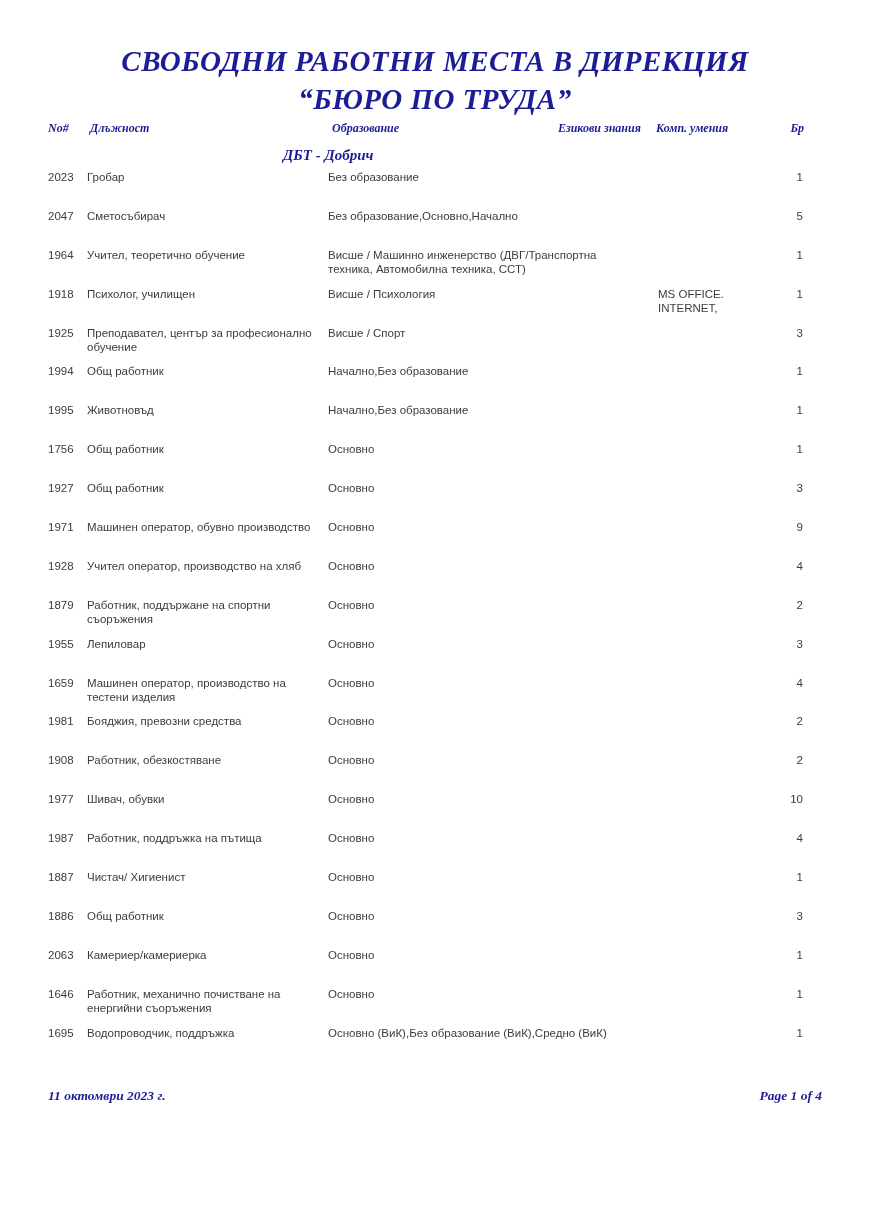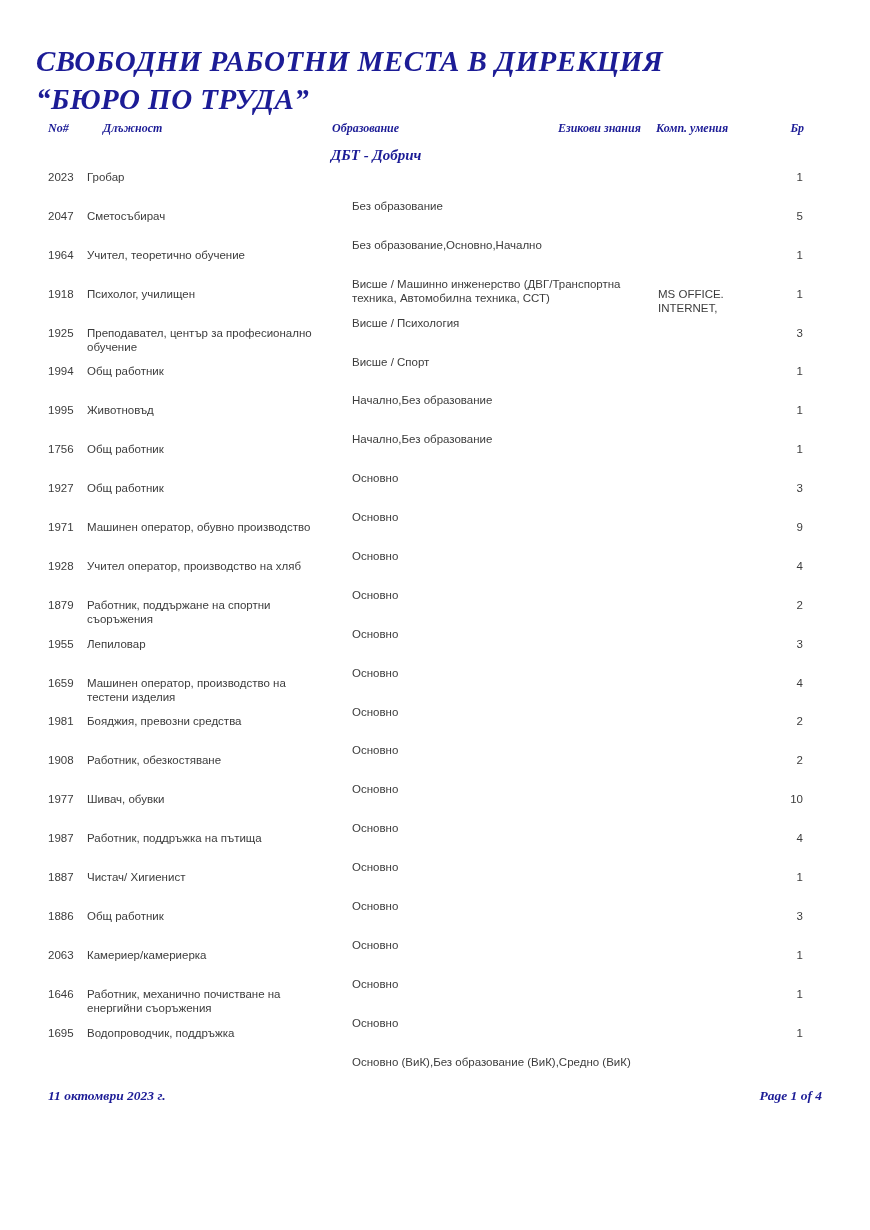--- a/index.html
+++ b/index.html
@@ -4,50 +4,50 @@
 <style>
   :root { --accent:#1c1c96; --body-text:#3c3c3c; }
   * { box-sizing:border-box; }
   html,body { margin:0; padding:0; background:#ffffff; }
   .page {
     position:relative; width:870px; height:1230px; background:#ffffff;
     font-family:"Liberation Sans", sans-serif; overflow:hidden;
   }
   .title {
     position:absolute; top:42px; left:0; width:100%;
-    color:var(--accent);
-    font-family:"Liberation Serif", serif; font-weight:bold; font-style:italic;
-    font-size:29px; line-height:38px; letter-spacing:0.5px;padding-left:36px;
+    text-align:center; color:var(--accent);
+    font-family:"Liberation Serif", serif; font-weight:bold; font-style:italic;
+    font-size:29px; line-height:38px; letter-spacing:0.5px;
   }
   .col-headers {
     position:absolute; top:121px; left:0; width:100%; height:20px;
     font-family:"Liberation Serif", serif; font-weight:bold; font-style:italic;
     font-size:12px; color:var(--accent);
   }
   .col-headers span { position:absolute; top:0; white-space:nowrap; }
   .h-no    { left:48px; }
-  .h-pos   { left:103px; }
+  .h-pos   { left:90px; }
   .h-edu   { left:332px; }
   .h-lang  { left:558px; }
   .h-comp  { left:656px; }
   .h-count { left:757px; width:47px; text-align:right; }
   .section-hdr {
     position:absolute; top:147px; left:283px;
     font-family:"Liberation Serif", serif; font-weight:bold; font-style:italic;
-    font-size:15px; color:var(--accent); white-space:nowrap;margin-left:48px;
+    font-size:15px; color:var(--accent); white-space:nowrap;
   }
   .rows { position:absolute; top:168px; left:0; width:100%; }
   .row  { position:relative; height:38.9px; }
   .row .cell {
     position:absolute; top:2px;
     font-size:11.5px; line-height:14.6px; color:var(--body-text);
   }
   .c-no    { left:48px; white-space:nowrap; }
   .c-pos   { left:87px;  width:232px; }
-  .c-edu   { left:352px; width:312px;margin-top:29px; }
+  .c-edu   { left:328px; width:312px; }
   .c-comp  { left:658px; width:122px; top:16px; }
   .c-count { left:757px; width:46px; text-align:right; }
   .footer-date, .footer-page {
     position:absolute; top:1088px;
     font-family:"Liberation Serif", serif; font-weight:bold; font-style:italic;
     font-size:13.5px; color:var(--accent); white-space:nowrap;
   }
   .footer-date { left:48px; }
   .footer-page { right:48px; }
 </style>

